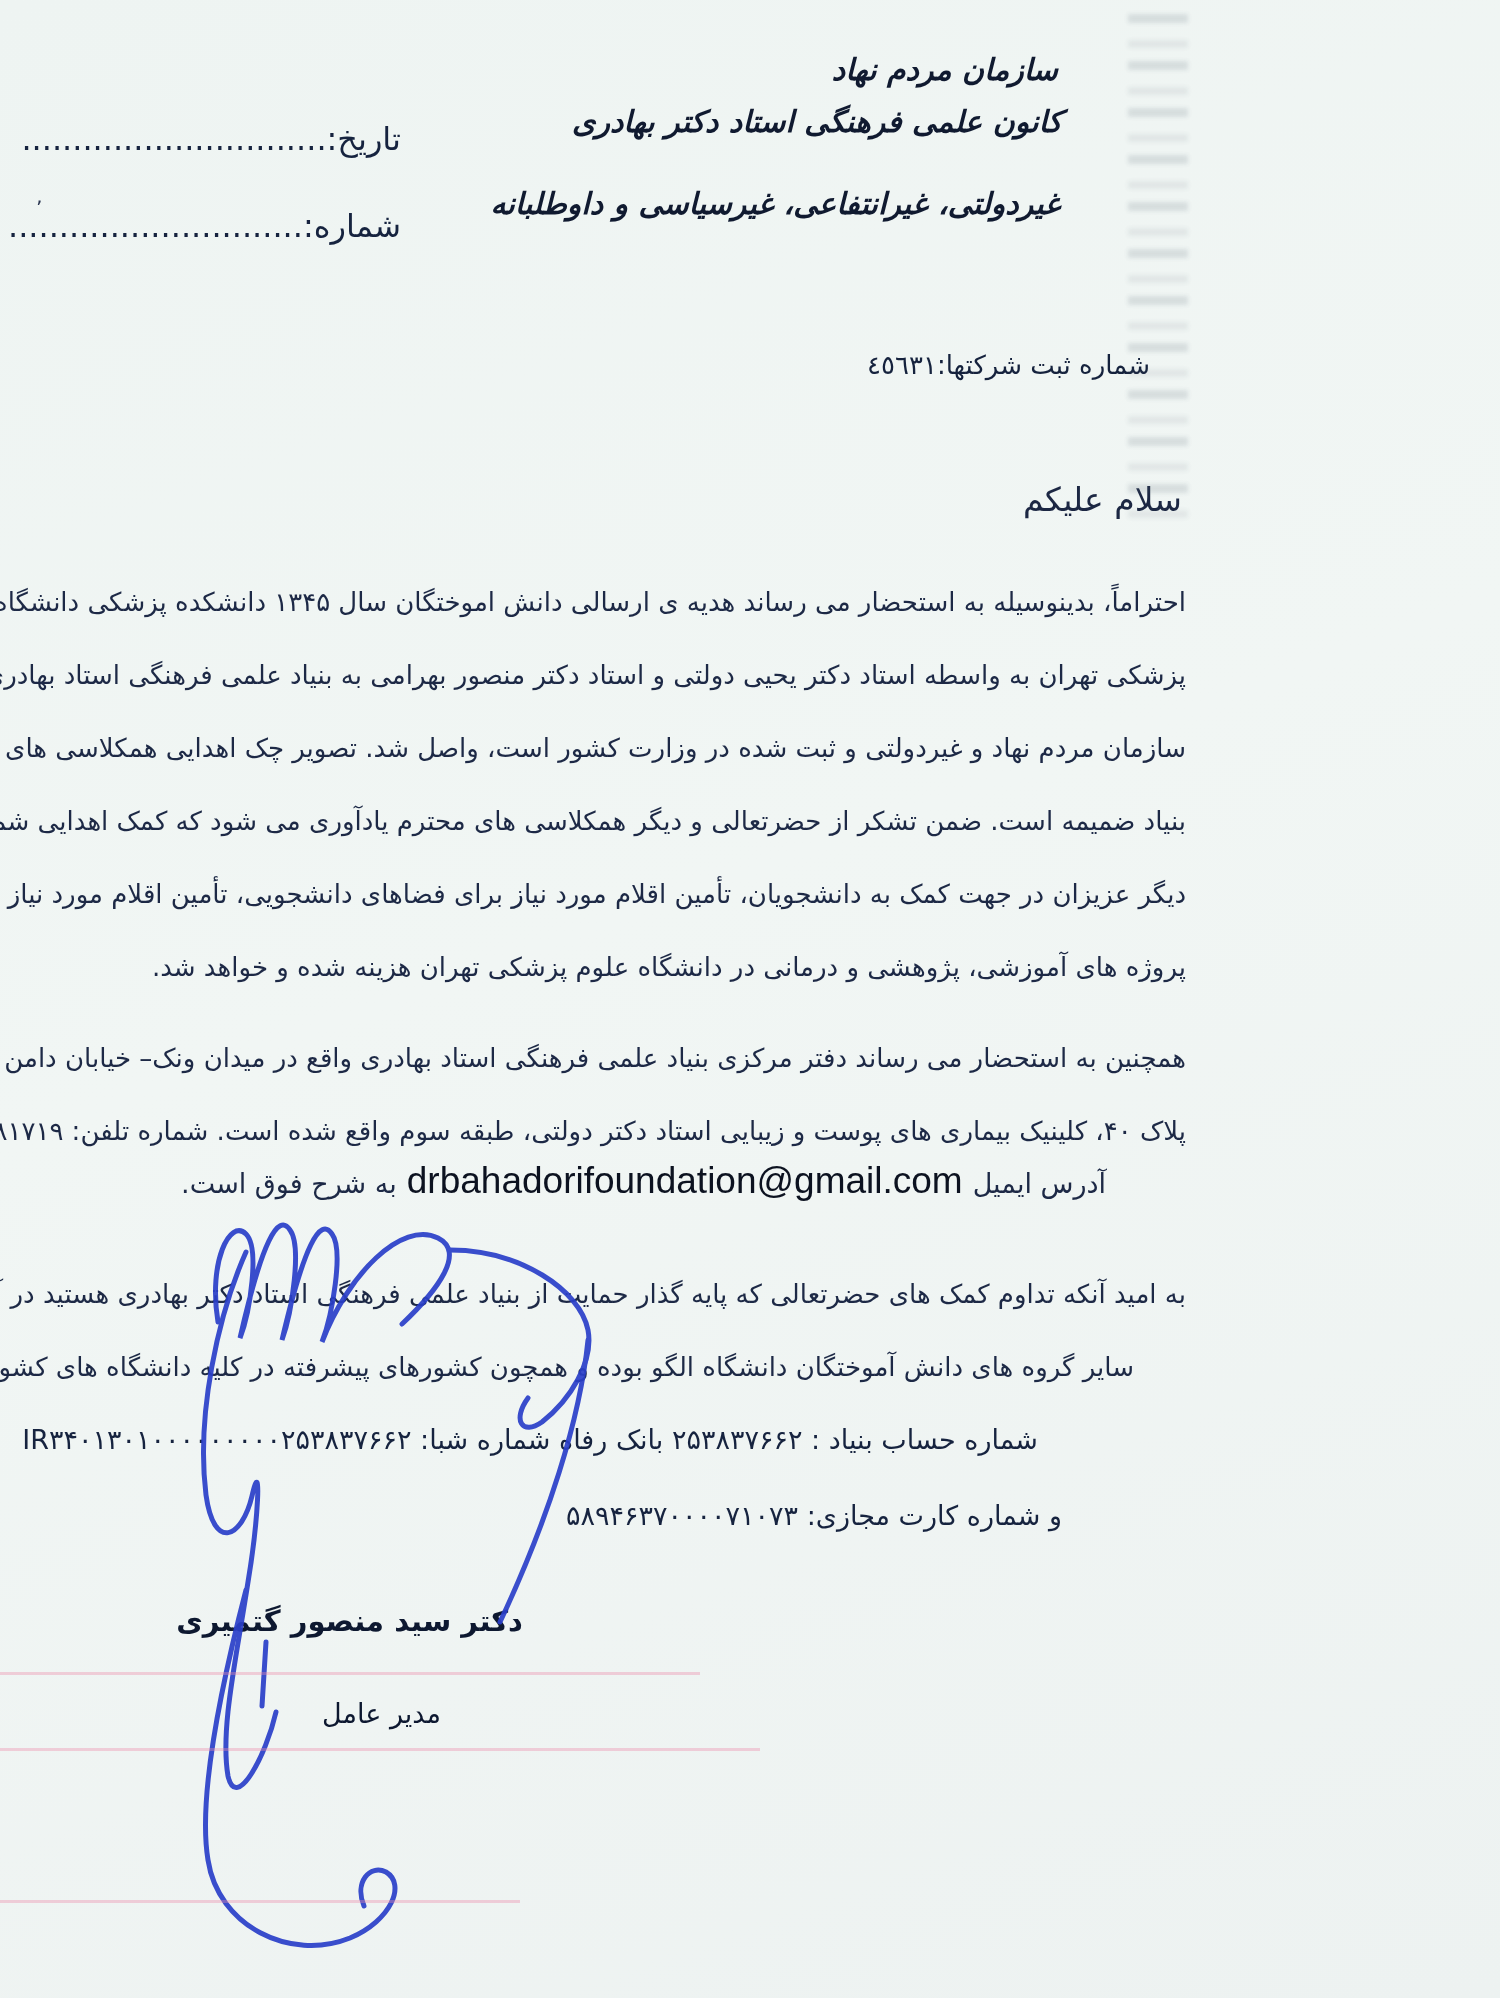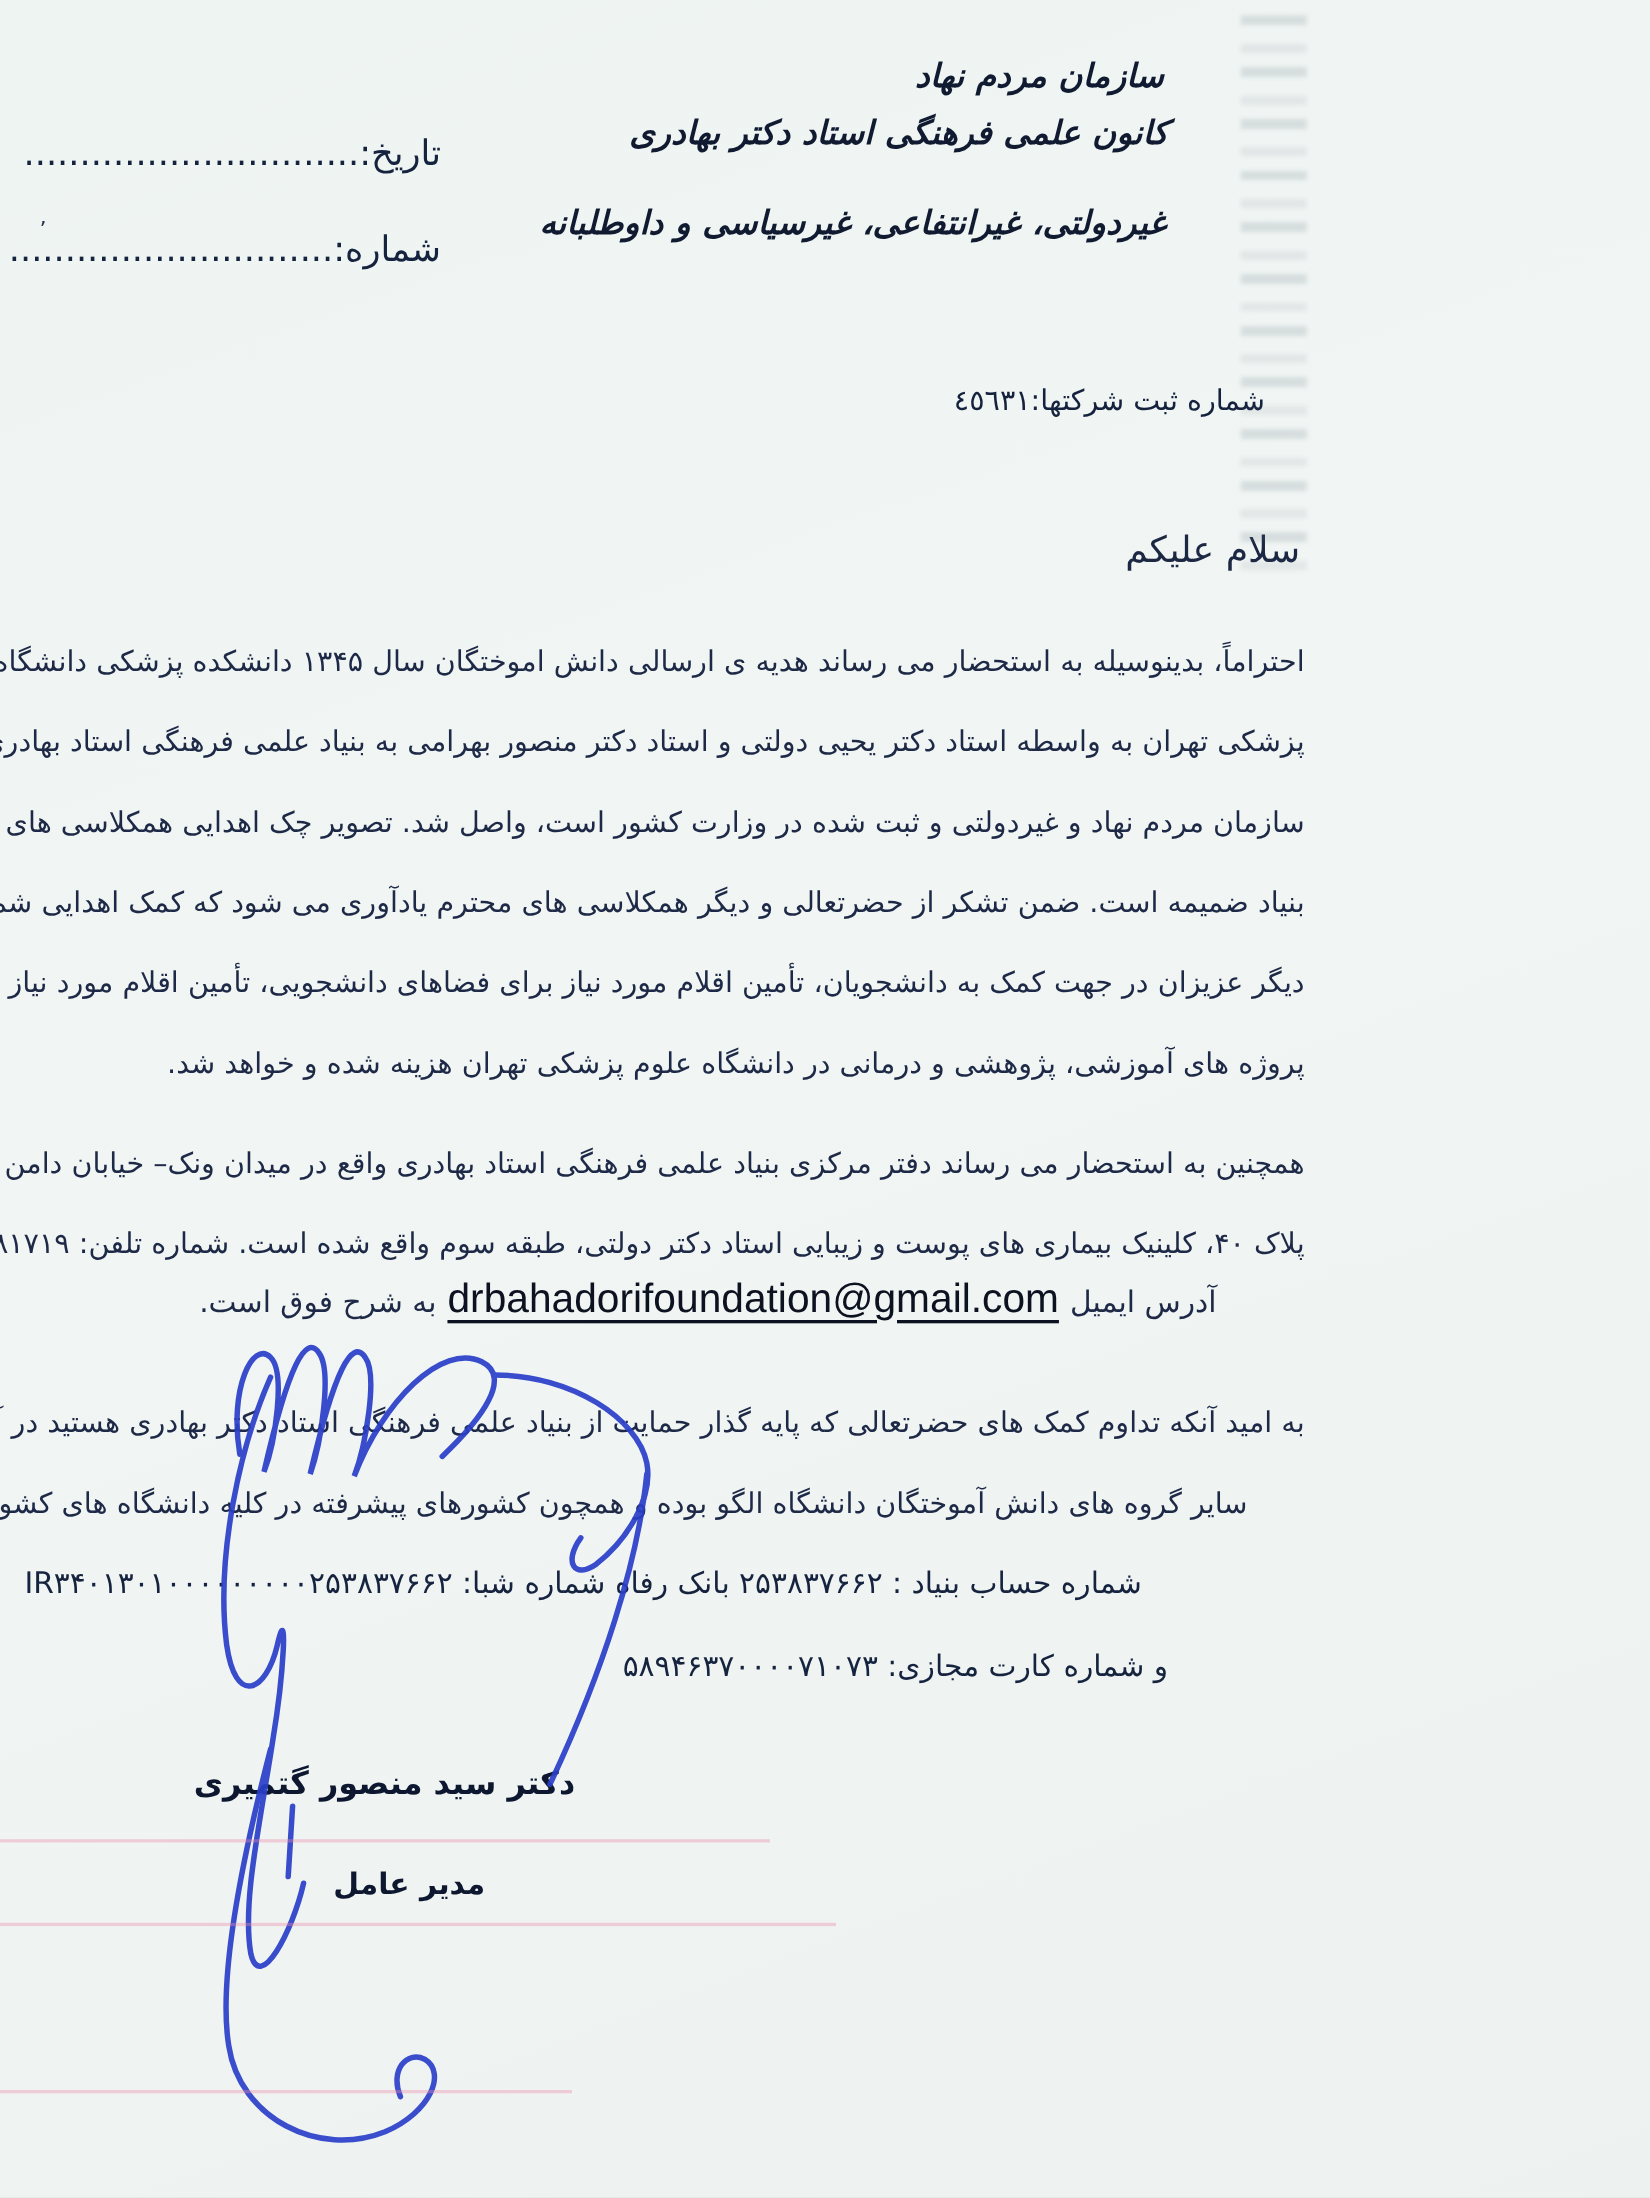--- a/index.html
+++ b/index.html
@@ -24,27 +24,27 @@
 
   .para{left:88px;width:1098px;}
   .pline{height:73px;line-height:73px;font-size:26px;color:#1d2946;
          text-align:justify;text-align-last:justify;white-space:nowrap;}
   .pline.last{text-align-last:right;}
   .pline.indent-last{padding-left:0;padding-right:52px;box-sizing:border-box;}
 
   .email-line{height:62px;line-height:62px;text-align:right;padding-right:80px;box-sizing:border-box;
               font-size:27px;color:#1d2946;white-space:nowrap;}
   .email-latin{font-family:"Liberation Sans",sans-serif;font-size:37px;color:#0c1220;
-               text-decoration:underline;text-underline-offset:7px;padding:0 10px;}
+               text-underline-offset:7px;padding:0 10px;}
 
   .num-line{font-size:27px;color:#16233f;text-align:right;white-space:nowrap;}
   .iban{unicode-bidi:embed;}
 
   .sig-name{font-size:29px;font-weight:bold;color:#0d1830;text-align:right;white-space:nowrap;}
-  .sig-title{font-size:27px;font-weight:bold;color:#0d1830;text-align:right;white-space:nowrap;}
+  .sig-title{font-size:27px;font-weight:normal;color:#0d1830;text-align:right;white-space:nowrap;}
 
   .signature-svg{pointer-events:none;}
 
   
   .bleed-strip{
     left:1128px;top:14px;width:60px;height:505px;
     background:repeating-linear-gradient(180deg,
       rgba(80,95,110,.20) 0 9px, rgba(80,95,110,0) 9px 26px,
       rgba(90,100,115,.12) 26px 34px, rgba(90,100,115,0) 34px 47px);
     filter:blur(2px);opacity:.8;

